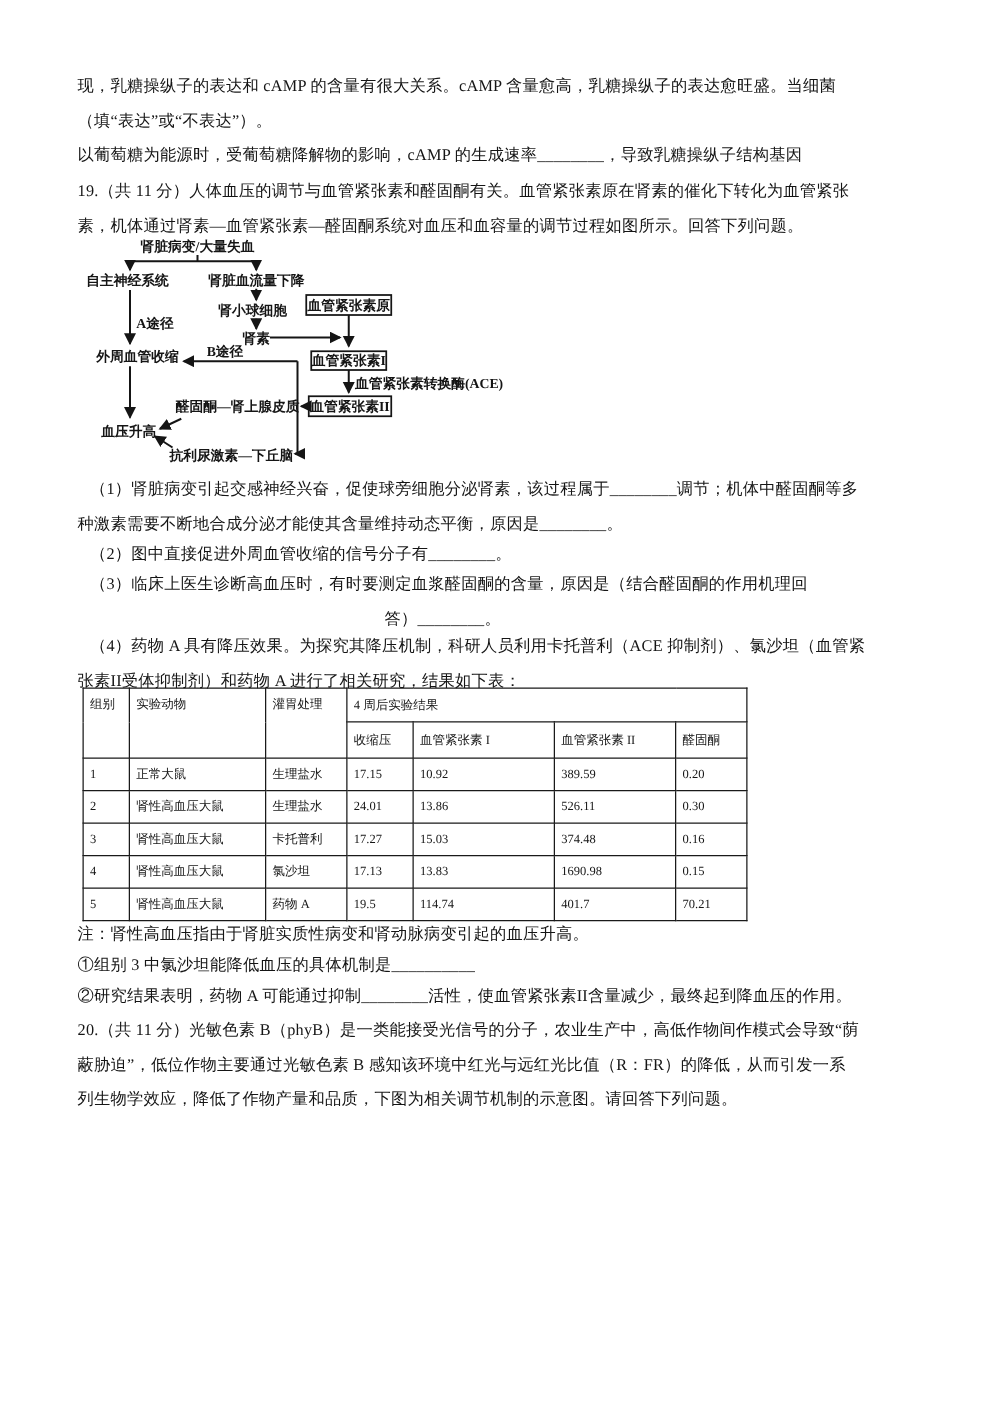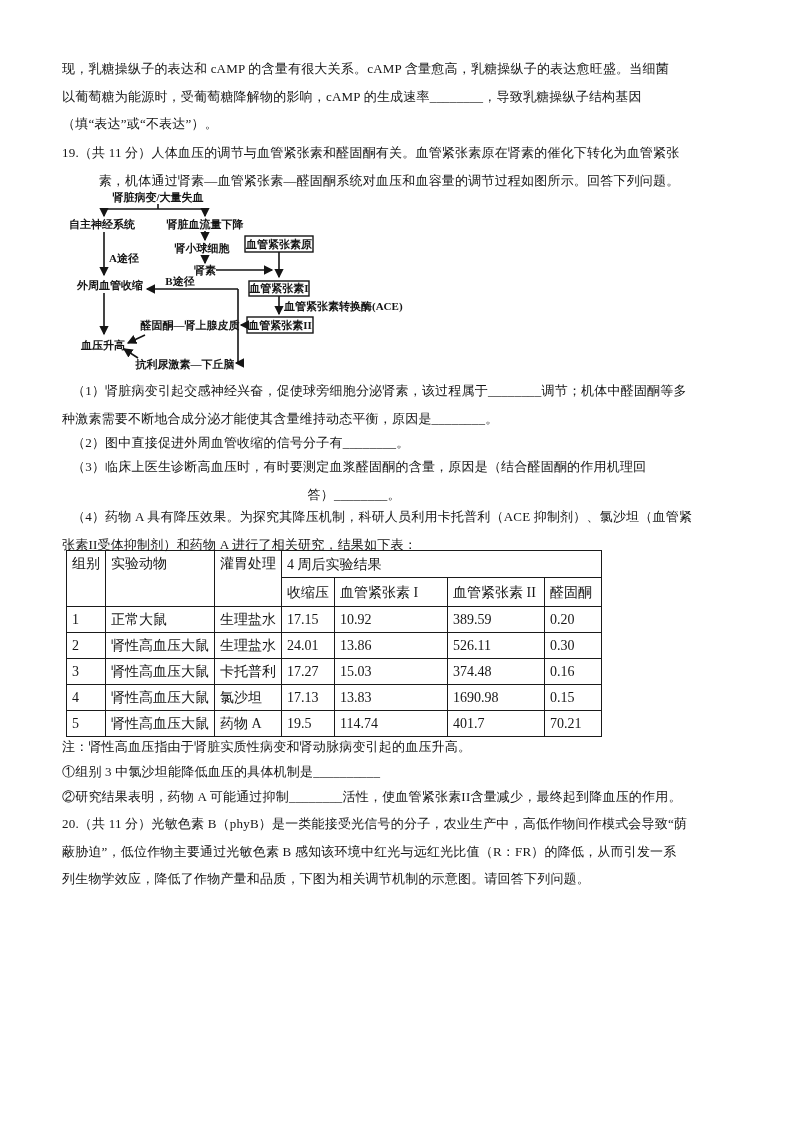--- a/index.html
+++ b/index.html
@@ -10,40 +10,40 @@
   .block div{height:27.5px;}
   .ind{padding-left:10px;}
   
   #diagram{position:absolute;left:58px;top:189px;}
   #diagram text{font-size:11px;font-weight:bold;fill:#151515;
                 font-family:"Liberation Serif","DejaVu Serif",serif;}
   #diagram .box{fill:none;stroke:#151515;stroke-width:1.4;}
   #diagram line{stroke:#151515;stroke-width:1.6;}
   
   #rat-table{position:absolute;left:66px;top:550px;border-collapse:collapse;
-             font-size:14px;line-height:17px;}
+             font-size:10px;line-height:17px;}
   #rat-table td,#rat-table th{border:1px solid #1a1a1a;padding:2px 5px;text-align:left;
              font-weight:normal;vertical-align:middle;white-space:nowrap;}
   #rat-table .h1 td{height:22px;}
   #rat-table .h2 td{height:24px;}
   #rat-table .dr td{height:21px;}
   #rat-table td.span-col{vertical-align:top;padding-top:4px;}
 </style>
 </head>
 <body>
 
 <div id="page">
 
   <div class="block" style="top:55px;">
     <div>现，乳糖操纵子的表达和 cAMP 的含量有很大关系。cAMP 含量愈高，乳糖操纵子的表达愈旺盛。当细菌</div>
+    <div>（填“表达”或“不表达”）。</div>
     <div>以葡萄糖为能源时，受葡萄糖降解物的影响，cAMP 的生成速率________，导致乳糖操纵子结构基因</div>
-    <div>（填“表达”或“不表达”）。</div>
   </div>
 
-  <div class="block" style="top:139px;text-align:right;">
+  <div class="block" style="top:139px;">
     <div>19.（共 11 分）人体血压的调节与血管紧张素和醛固酮有关。血管紧张素原在肾素的催化下转化为血管紧张</div>
     <div>素，机体通过肾素—血管紧张素—醛固酮系统对血压和血容量的调节过程如图所示。回答下列问题。</div>
   </div>
 
   <svg id="diagram" width="460" height="196" viewBox="0 0 460 196">
     <defs>
       <marker id="ah" markerWidth="8" markerHeight="8" refX="5.2" refY="3" orient="auto">
         <path d="M0,0 L6,3 L0,6 Z" fill="#151515"></path>
       </marker>
     </defs>

